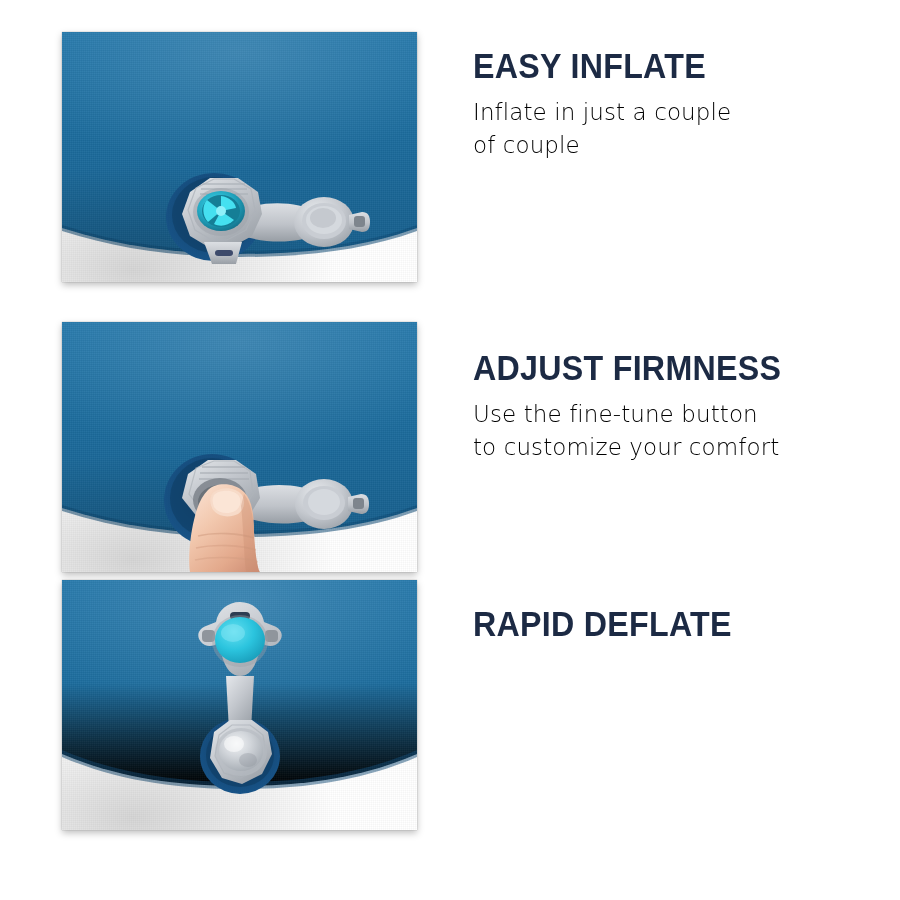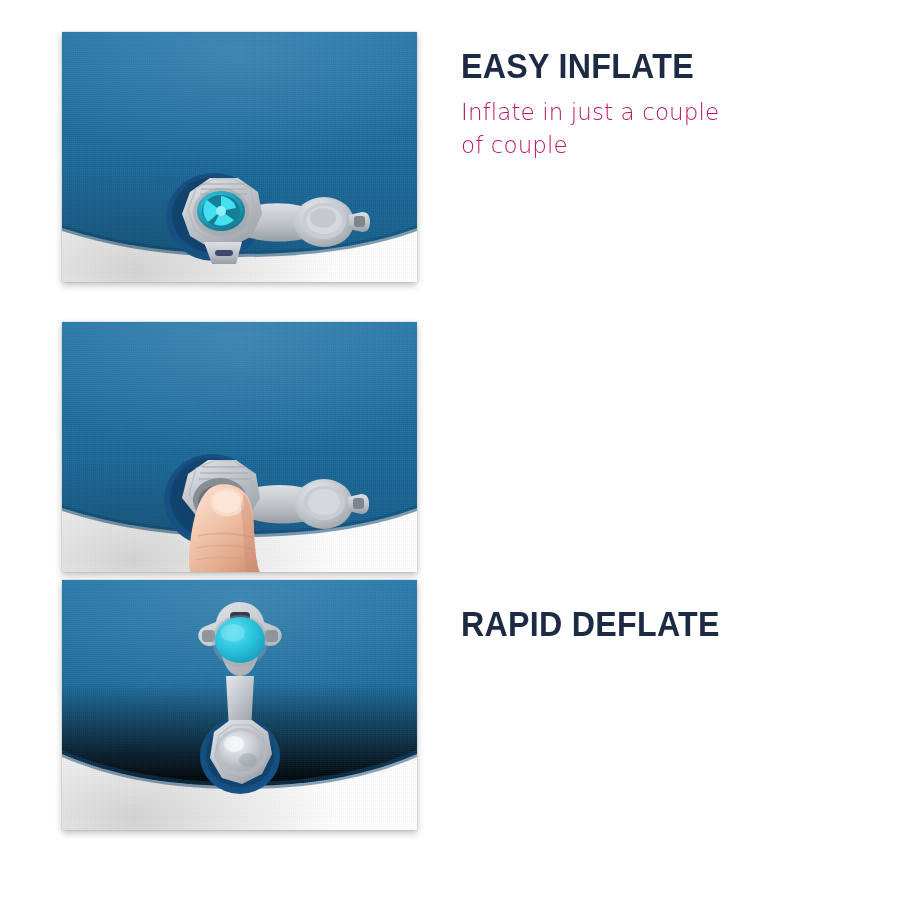--- a/index.html
+++ b/index.html
@@ -25,20 +25,21 @@
 
   
   .feature-row {
     position: absolute;
     left: 0;
     width: 900px;
     height: 290px;
     display: flex;
     flex-direction: row;
     align-items: flex-start;
+    gap: 12px;
   }
   .row-1 { top: 0px; }
   .row-2 { top: 290px; }
   .row-3 { top: 548px; }
 
   
   .photo-card {
     position: relative;
     margin-left: 62px;
     margin-top: 32px;
@@ -107,21 +108,21 @@
     transform: scaleX(0.92);
     transform-origin: left center;
     white-space: nowrap;
   }
   .feature-desc {
     margin: 0;
     font-family: "DejaVu Sans", sans-serif;
     font-size: 23px;
     line-height: 1.42;
     font-weight: 300;
-    color: #be185d;
+    color: #000000;
     letter-spacing: 0.1px;
     max-width: 400px;
   }
   .feature-desc .line { display: block; }
 </style>
 </head>
 <body>
 
 <div class="page">
 
@@ -292,20 +293,27 @@
 
           <path d="M136,214 C152,210 178,211 192,216" stroke="#d09a7f" stroke-width="1.6" fill="none" opacity="0.55"></path>
           <path d="M134,226 C152,222 180,223 194,228" stroke="#d09a7f" stroke-width="1.6" fill="none" opacity="0.45"></path>
           <path d="M133,238 C152,234 181,235 196,240" stroke="#d09a7f" stroke-width="1.6" fill="none" opacity="0.4"></path>
 
           <path d="M182,172 C190,182 192,200 192,214 C193,234 196,248 198,250 L184,250 C182,232 181,200 179,184 Z" fill="#c98c71" opacity="0.35"></path>
         </svg>
       </div>
     </div>
 
+    <div class="feature-text">
+      <h2 class="feature-title">ADJUST FIRMNESS</h2>
+      <p class="feature-desc">
+        <span class="line">Use the fine-tune button</span>
+        <span class="line">to customize your comfort</span>
+      </p>
+    </div>
   </div>
 
   <div class="feature-row row-3">
 
     <div class="photo-card">
       <div class="mattress">
         <svg class="mattress-svg" viewBox="0 0 355 250" preserveAspectRatio="none" aria-hidden="true">
           <defs>
             <linearGradient id="blueGrad3" x1="0" y1="0" x2="0" y2="1">
               <stop offset="0%" stop-color="#2478ab"></stop>

